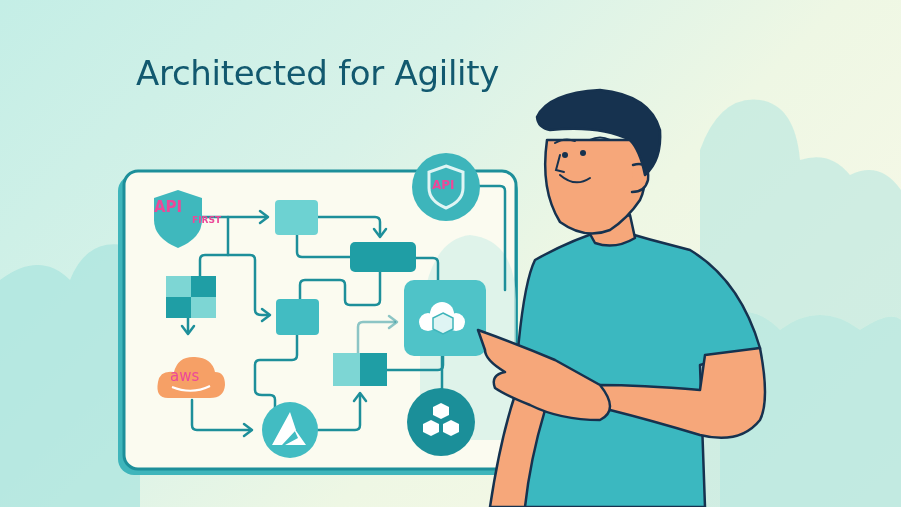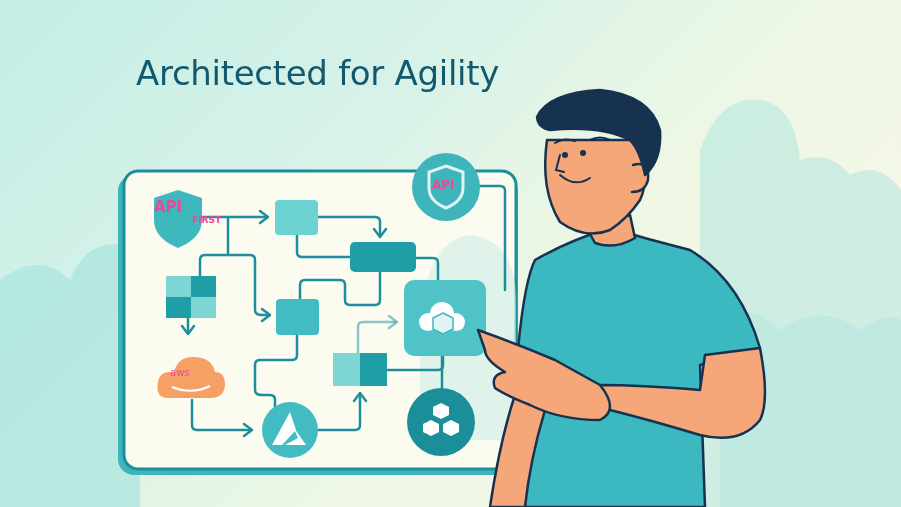--- a/index.html
+++ b/index.html
@@ -105,21 +105,21 @@
 
   <circle cx="446" cy="187" r="34" fill="#3db5bb"></circle>
   <path d="M446 166 L463 172 V188 Q463 201 446 208 Q429 201 429 188 V172 Z" fill="none" stroke="#dff5f4" stroke-width="3"></path>
 </svg>
 
 <div class="lbl" style="left:154px;top:199px;width:48px;font-size:15px;line-height:16px;">
   <div>API</div>
   <div style="font-size:9px;line-height:11px;padding-left:38px;">FIRST</div>
 </div>
 <div class="lbl" style="left:432px;top:178px;width:28px;font-size:12px;">API</div>
-<div class="lbl" style="left:170px;top:367px;width:44px;font-size:10px;font-weight:normal;">aws</div>
+<div class="lbl" style="left:170px;top:367px;width:44px;font-size:15px;font-weight:normal;">aws</div>
 
 <svg class="bg-svg" width="901" height="507" viewBox="0 0 901 507">
   <g stroke="#16324f" stroke-width="2.5" stroke-linejoin="round" stroke-linecap="round">
 
     <path d="M510 507 Q515 300 535 260 Q570 240 610 228 Q650 240 690 250 Q740 280 760 348 L700 365 L705 507 Z" fill="#3bb8c0"></path>
 
     <path d="M585 225 L595 243 Q615 250 635 238 L630 215 Z" fill="#f6a77a"></path>
 
     <path d="M547 140 Q540 190 560 222 Q585 240 610 230 Q628 218 640 200 Q650 180 640 140 Z" fill="#f6a77a"></path>
 

